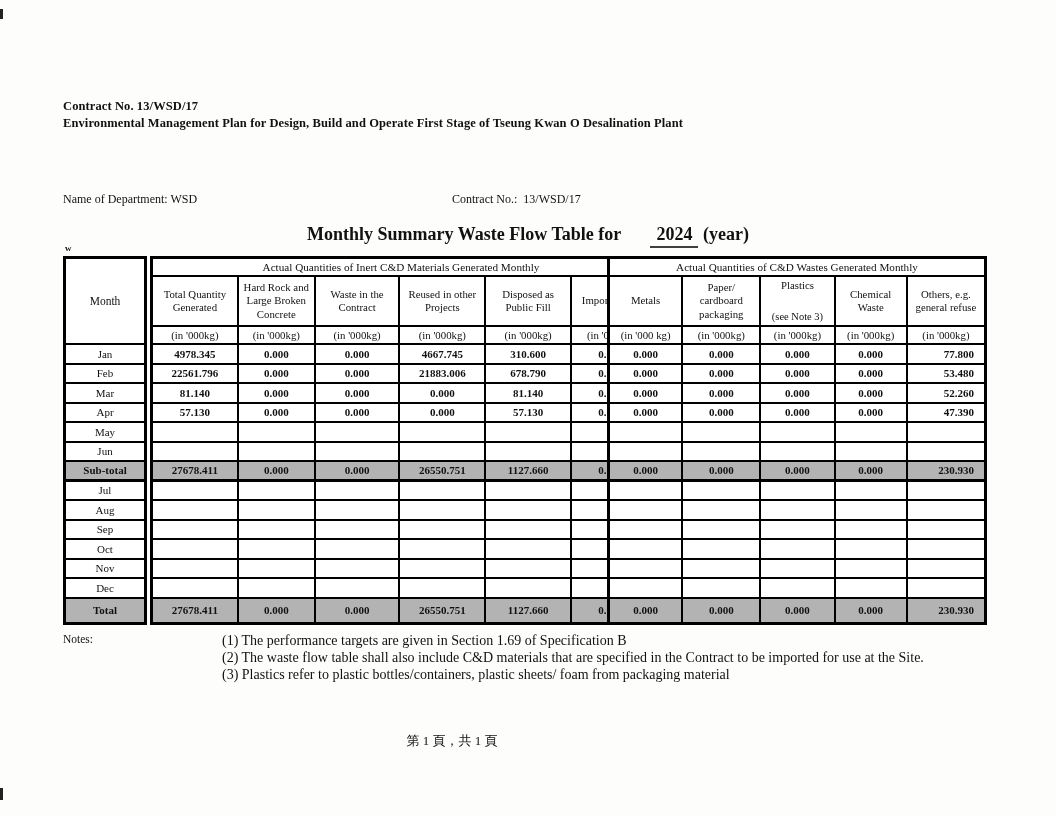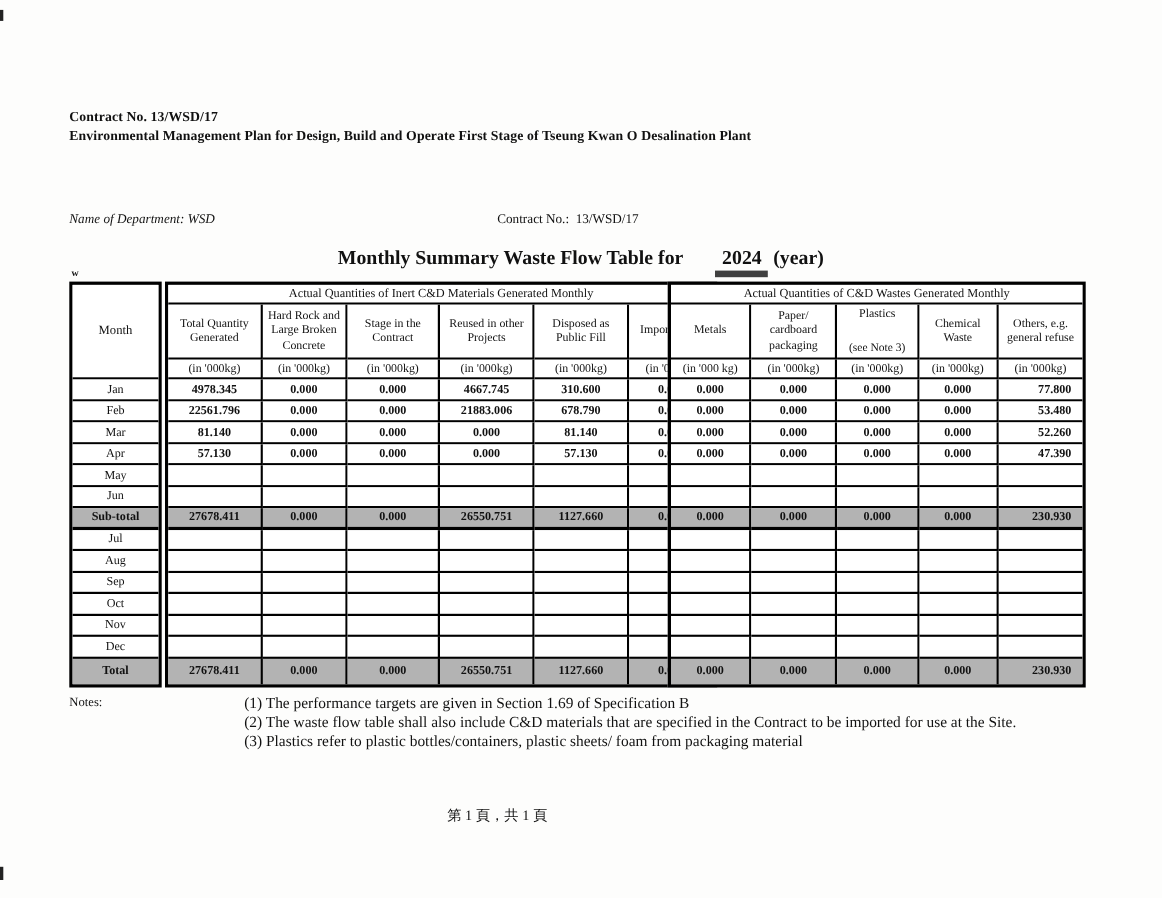--- a/index.html
+++ b/index.html
@@ -6,21 +6,21 @@
   html,body { width:1056px; height:816px; background:#fdfdfc; }
   body { font-family:"Liberation Serif", serif; color:#111; position:relative; overflow:hidden; }
   .page { position:absolute; inset:0; background:#fdfdfc; }
 
   .abs { position:absolute; }
 
   .doc-bold { font-weight:bold; font-size:12.5px; letter-spacing:.1px; }
   .doc-line { font-size:12px; }
 
   .title-wrap { left:0; top:224px; width:1056px; text-align:center; font-size:18px; font-weight:bold; }
-  .title-year { display:inline-block; border-bottom:6px solid #404040; padding:0 6px 1px 6px;margin-left:25px; }
+  .title-year { display:inline-block; border-bottom:2px solid #404040; padding:0 6px 1px 6px;margin-left:25px; }
 
   .stray { left:65px; top:243px; font-size:9px; font-weight:bold; }
 
   .table-region { left:63px; top:256px; width:929px; height:369px; }
   .block { position:absolute; top:0; border:3px solid #000; background:#fff; display:grid; }
   #month-block { left:0; width:84px;  grid-template-columns:1fr;
                  grid-template-rows:86px repeat(6,19.5px) 19.5px repeat(6,19.5px) 23px; }
   #inert-block { left:87px; width:502px; grid-template-columns:78fr 70fr 77fr 78fr 78fr 70fr;
                  grid-template-rows:18px 50px 18px repeat(6,19.5px) 19.5px repeat(6,19.5px) 23px; }
   #cd-block    { left:544px; width:380px; grid-template-columns:75fr 80fr 76fr 74fr 78fr;
@@ -50,21 +50,21 @@
   .artifact { background:#222; }
 </style>
 </head>
 <body>
 
 <div class="page">
 
   <div class="abs doc-bold" style="left:63px; top:99px;">Contract No. 13/WSD/17</div>
   <div class="abs doc-bold" style="left:63px; top:116px;">Environmental Management Plan for Design, Build and Operate First Stage of Tseung Kwan O Desalination Plant</div>
 
-  <div class="abs doc-line" style="left:63px; top:192px;font-style:italic;">Name of Department: WSD</div>
+  <div class="abs doc-line" style="left:63px; top:192px;">Name of Department: WSD</div>
   <div class="abs doc-line" style="left:452px; top:192px; white-space:pre;">Contract No.:  13/WSD/17</div>
 
   <div class="abs title-wrap">
     <span>Monthly Summary Waste Flow Table for</span>
     <span class="title-year">2024</span>
     <span>(year)</span>
   </div>
 
   <div class="abs stray">w</div>
 
@@ -88,21 +88,21 @@
       </div>
     <div id="inert-block" class="block">
         <div class="c group-title no-r">Actual Quantities of Inert C&amp;D Materials Generated Monthly</div>
         <div class="c colhead">
           <span>Total Quantity Generated</span>
         </div>
         <div class="c colhead">
           <span>Hard Rock and Large Broken Concrete</span>
         </div>
         <div class="c colhead">
-          <span>Stage in the Contract</span>
+          <span>Waste in the Contract</span>
         </div>
         <div class="c colhead">
           <span>Reused in other Projects</span>
         </div>
         <div class="c colhead">
           <span>Disposed as Public Fill</span>
         </div>
         <div class="c colhead no-r">
           <span>Imported Fill</span>
         </div>

